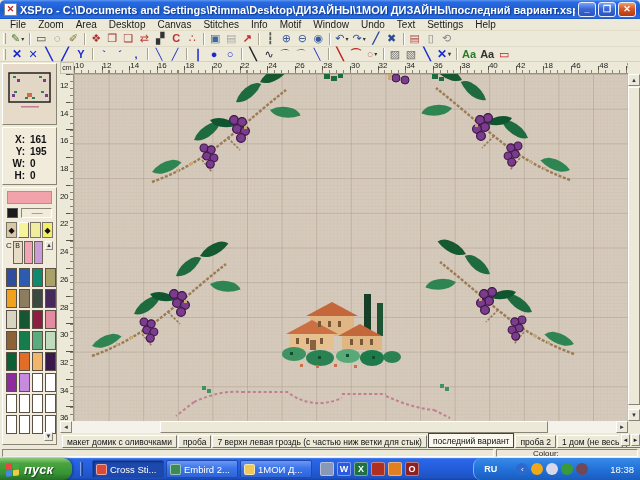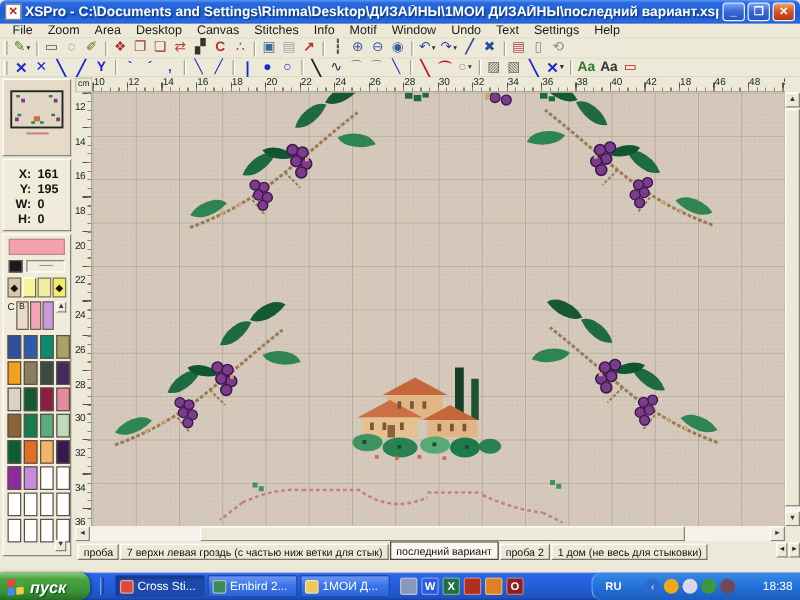--- a/index.html
+++ b/index.html
@@ -455,31 +455,36 @@
 
     <div class="hsb" data-name="horizontal-scrollbar">
       <button class="sbbtn" style="left:0;top:0" data-name="scroll-left-button">◄</button>
       <div class="sbthumb" style="left:100px;top:0;width:388px;height:12px" data-name="horizontal-scroll-thumb"></div>
       <button class="sbbtn" style="left:556px;top:0" data-name="scroll-right-button">►</button>
     </div>
     <div class="sbcorner" data-name="scrollbar-corner"></div>
   </div>
 
   <div class="tabbar" data-name="design-tab-bar">
+      <span class="tab" data-name="design-tab">макет домик с оливочками</span>
       <span class="tab" data-name="design-tab">проба</span>
       <span class="tab" data-name="design-tab">7 верхн левая гроздь (с частью ниж ветки для стык)</span>
       <span class="tab active" data-name="design-tab">последний вариант</span>
       <span class="tab" data-name="design-tab">проба 2</span>
       <span class="tab" data-name="design-tab">1 дом (не весь для стыковки)</span>
     </div>
   <div class="tabarrows" data-name="tab-scroll-arrows">
     <button data-name="tab-scroll-left-button">◄</button>
     <button data-name="tab-scroll-right-button">►</button>
   </div>
 
+  <div class="statusbar" data-name="status-bar">
+    <span class="stcell l" data-name="status-message-cell"></span>
+    <span class="stcell r" data-name="status-colour-cell">Colour:</span>
+  </div>
 
   <div class="taskbar" data-name="taskbar">
     <button class="startbtn" data-name="start-button">
       <span class="flag" data-name="windows-flag-icon">
         <i style="background:#e44"></i>
           <i style="background:#4a4"></i>
           <i style="background:#48e"></i>
           <i style="background:#ec4"></i>
       </span>
       <span data-name="start-label">пуск</span>

